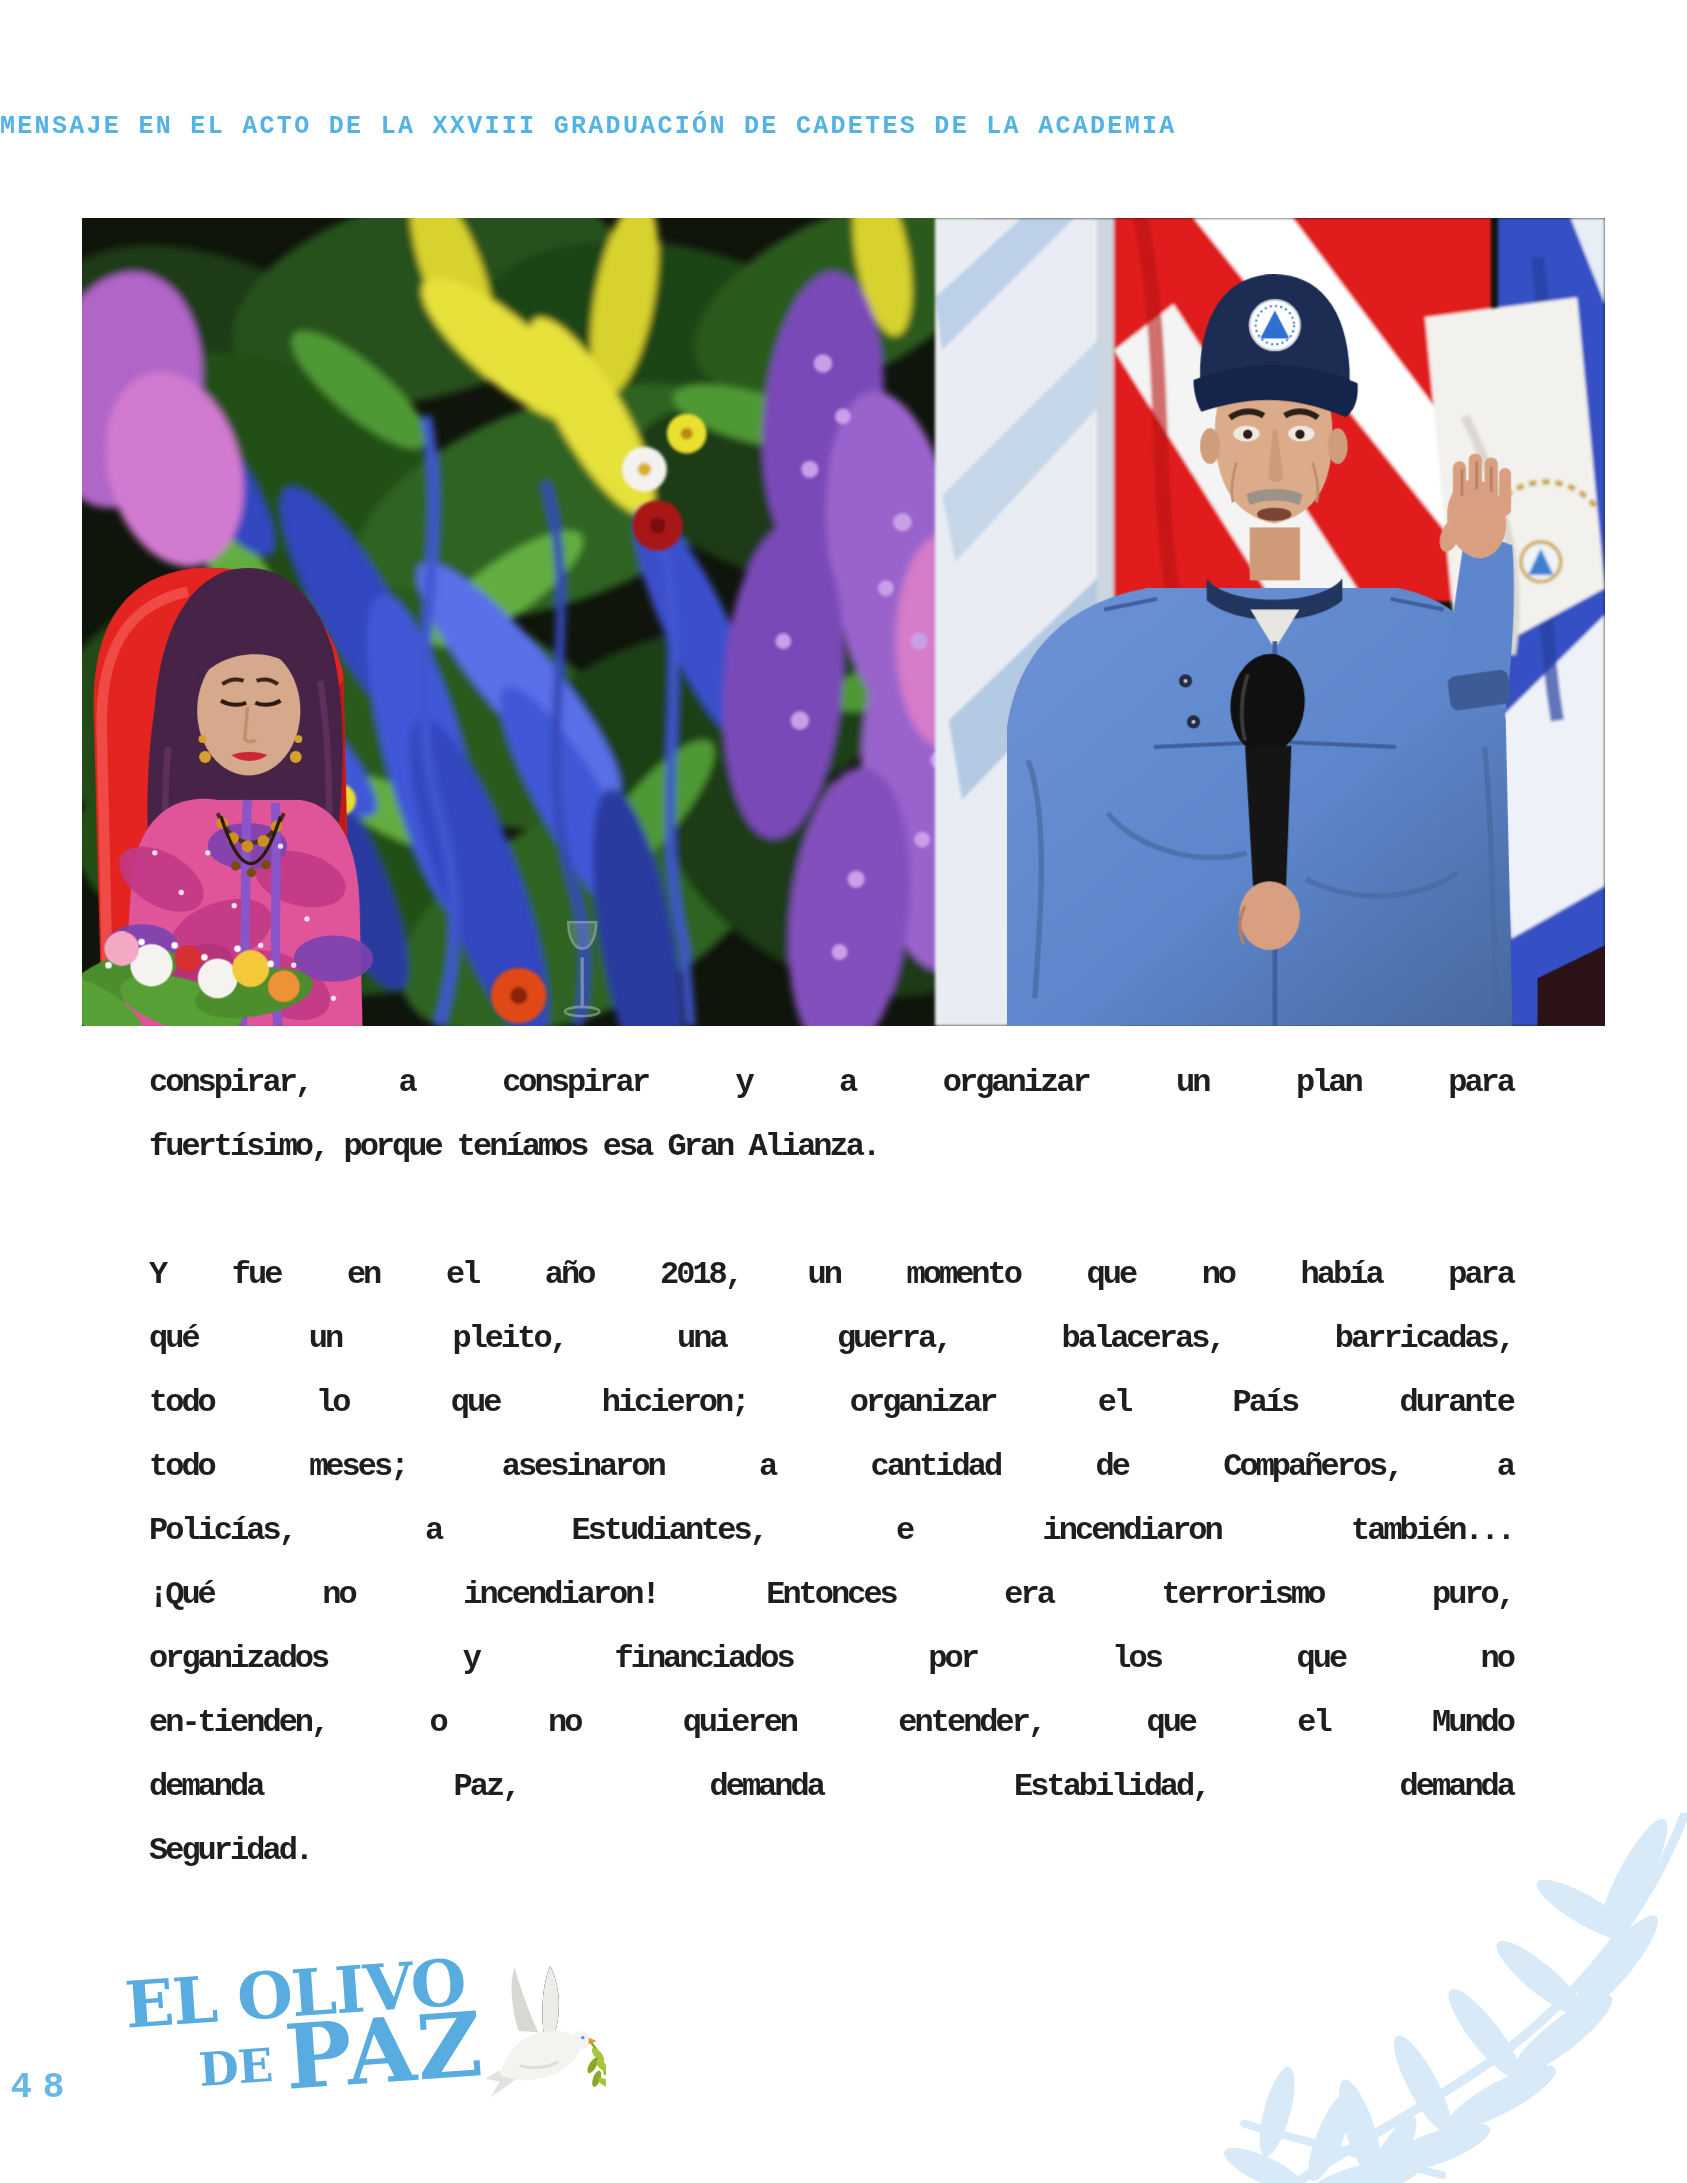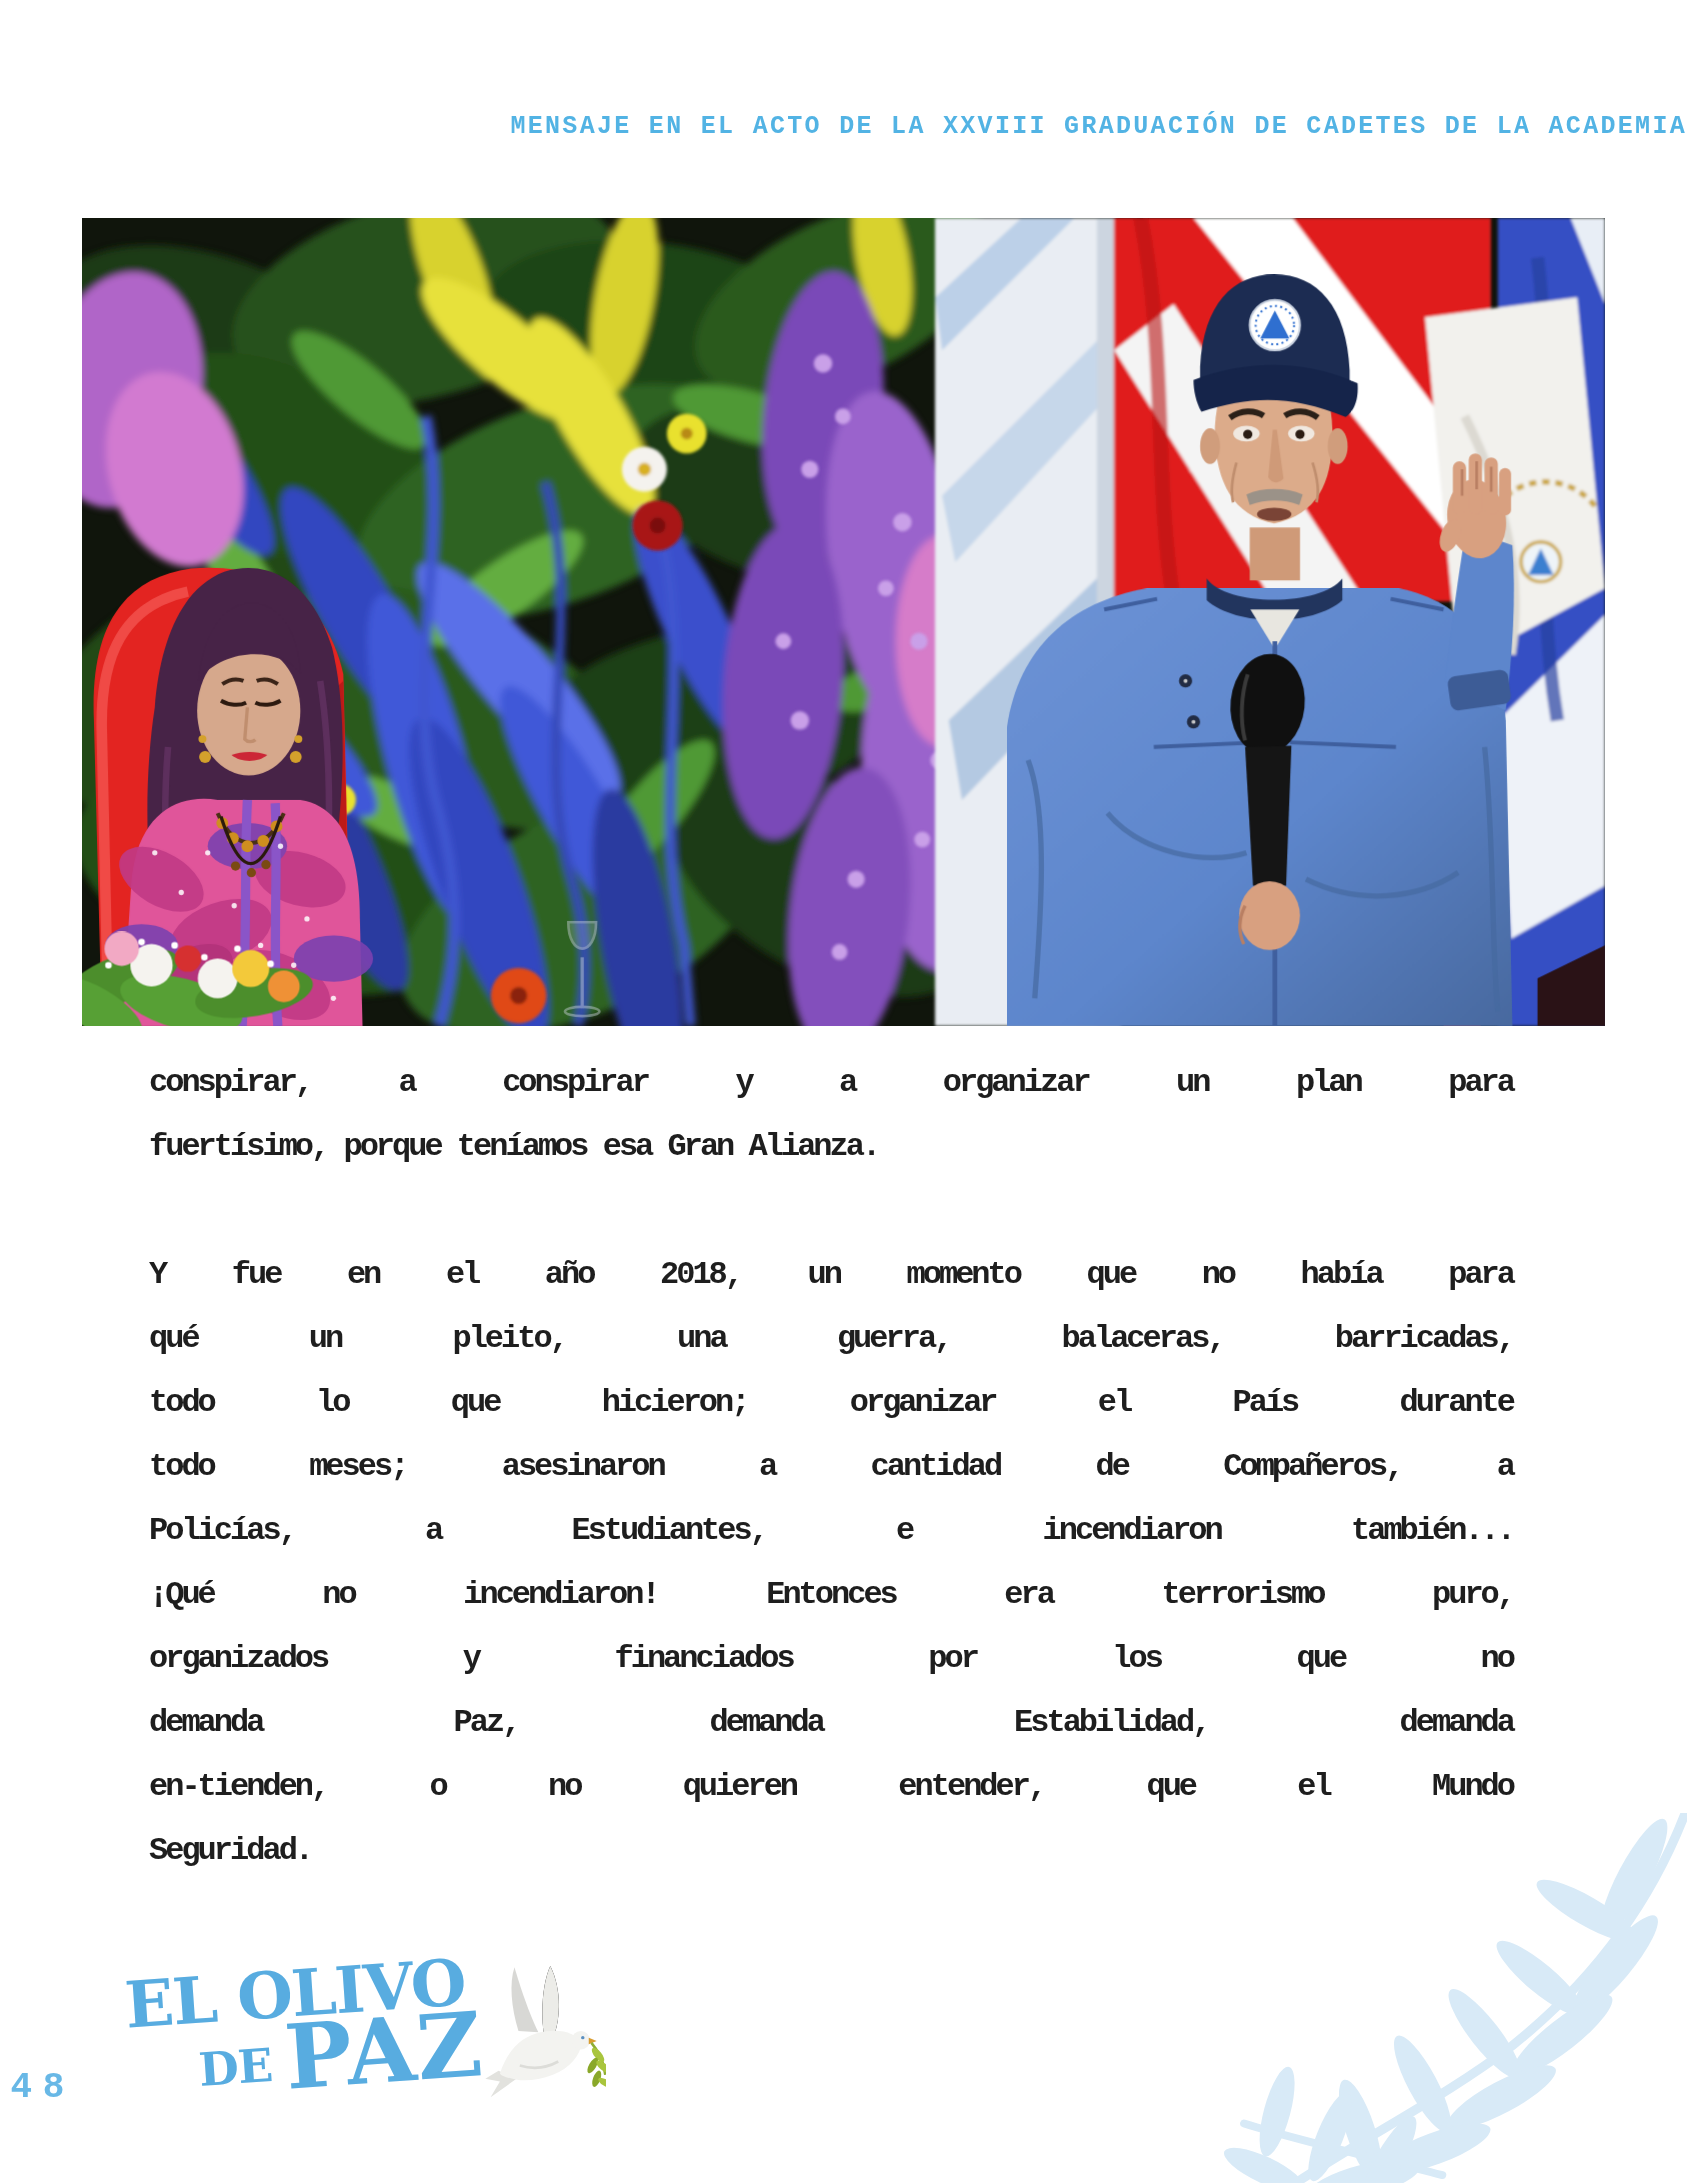--- a/index.html
+++ b/index.html
@@ -6,21 +6,21 @@
     --title-blue:#52b3e4;
     --logo-blue:#58ace0;
     --page-number-blue:#68b8e6;
     --branch-blue:#d8eaf7;
     --text-color:#1e1e1e;
   }
   *{margin:0;padding:0;box-sizing:border-box}
   html,body{background:#ffffff}
   .page{position:relative;width:1687px;height:2183px;background:#fff;overflow:hidden;
         font-family:"Liberation Mono",monospace}
-  .header{position:absolute;top:108px;left:0;width:100%;text-align:right;
+  .header{position:absolute;top:108px;left:0;width:100%;text-align:left;
           font-weight:bold;font-size:25px;line-height:37px;letter-spacing:2.3px;
           color:var(--title-blue)}
   .photo-frame{position:absolute;left:82px;top:218px;width:1523px;height:808px;overflow:hidden}
   .photo-frame svg{display:block;width:100%;height:100%}
   .bodytext{position:absolute;left:149px;top:1051px;width:1364px;
             font-family:"Liberation Mono",monospace;font-weight:bold;
             font-size:32px;letter-spacing:-3px;color:var(--text-color)}
   .line{line-height:64px;text-align:justify;text-align-last:justify;white-space:normal}
   .line.pl{text-align-last:left}
   .para + .para{margin-top:64px}
@@ -322,22 +322,22 @@
         <div class="line pl">fuertísimo, porque teníamos esa Gran Alianza.</div>
       </div>
     <div class="para">
         <div class="line">Y fue en el año 2018, un momento que no había para</div>
         <div class="line">qué un pleito, una guerra, balaceras, barricadas,</div>
         <div class="line">todo lo que hicieron; organizar el País durante</div>
         <div class="line">todo meses; asesinaron a cantidad de Compañeros, a</div>
         <div class="line">Policías, a Estudiantes, e incendiaron también...</div>
         <div class="line">¡Qué no incendiaron! Entonces era terrorismo puro,</div>
         <div class="line">organizados y financiados por los que no</div>
+        <div class="line">en-tienden, o no quieren entender, que el Mundo</div>
         <div class="line">demanda Paz, demanda Estabilidad, demanda</div>
-        <div class="line">en-tienden, o no quieren entender, que el Mundo</div>
         <div class="line pl">Seguridad.</div>
       </div>
   </div>
 
   <div class="logo">
     <div class="logo-l1">EL OLIVO</div>
     <div class="logo-l2">
       <span class="logo-de">DE</span>
       <span class="logo-paz">PAZ</span>
     </div>

